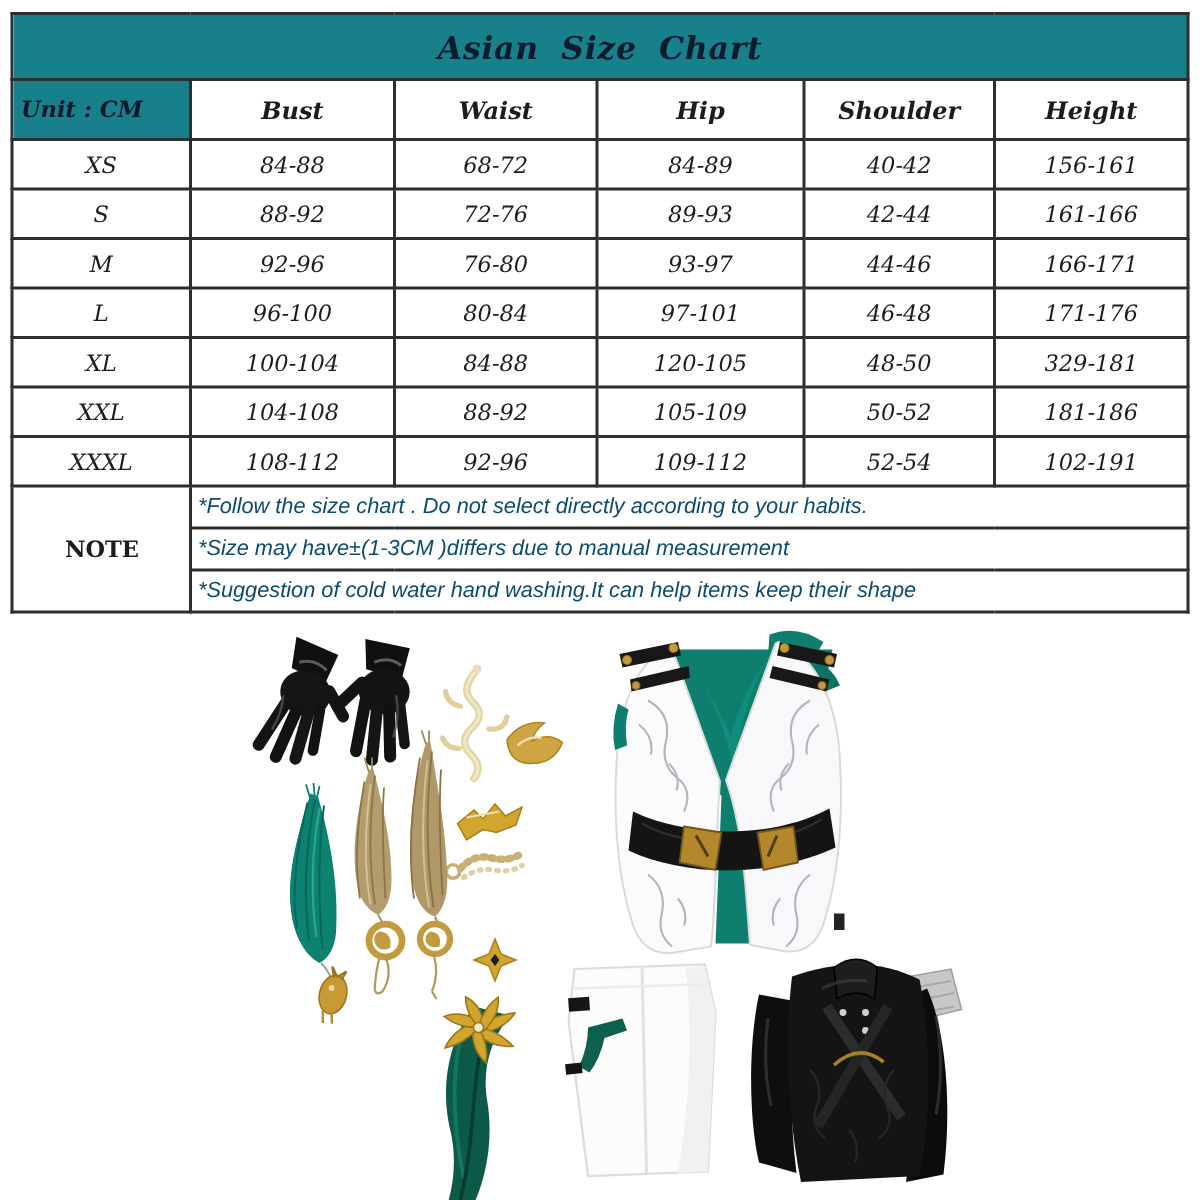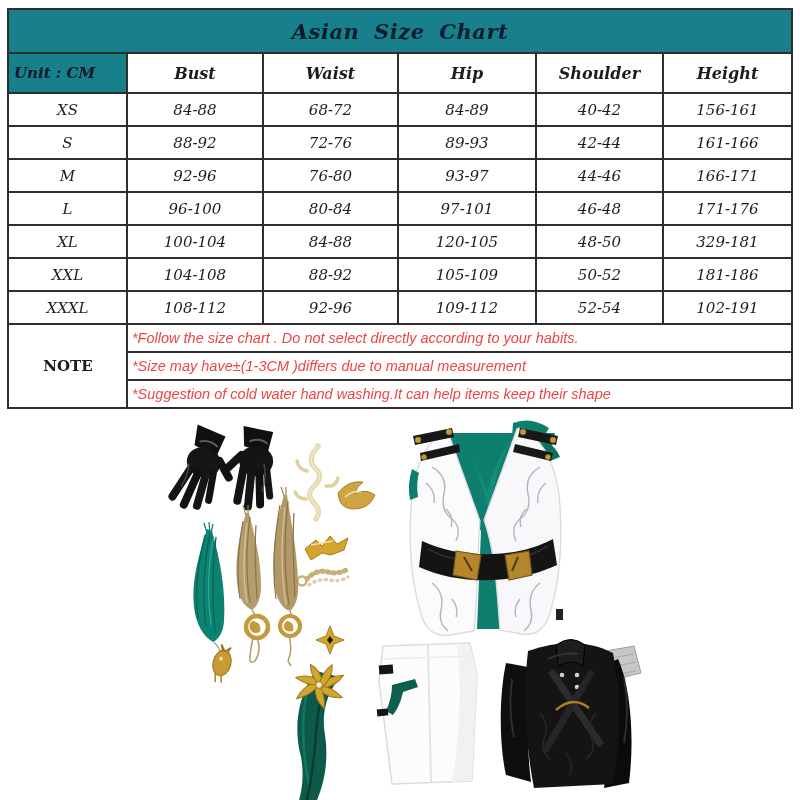--- a/index.html
+++ b/index.html
@@ -15,21 +15,21 @@
     font-size:21px;word-spacing:7px;height:40px;text-align:center;letter-spacing:.5px;
   }
   .colhead th{height:36px;font-style:italic;font-weight:bold;font-size:16px;text-align:center;background:#fff;}
   .colhead th.unit{
     background:var(--header-teal);color:#0f172a;font-weight:bold;text-align:left;padding-left:5px;font-size:15px;
   }
   tr.data-row td{height:29px;font-style:italic;font-size:15px;text-align:center;}
   td.note-label{font-style:normal;font-weight:bold;font-size:15px;text-align:center;padding-left:2px;vertical-align:middle;}
   td.note-cell{
     font-family:"Liberation Sans","DejaVu Sans",sans-serif;font-style:italic;font-size:14.5px;
-    text-align:left;padding:3px 2px 3px 4px;height:20px;color:#ef4444;
+    text-align:left;padding:3px 2px 3px 4px;height:20px;color:#0c4a6e;
   }
   
   .photo{width:800px;height:424px;margin-top:4px;position:relative;background:#fff;}
   .photo svg{display:block;}
 </style>
 </head>
 <body>
 
 <div class="page">
 

